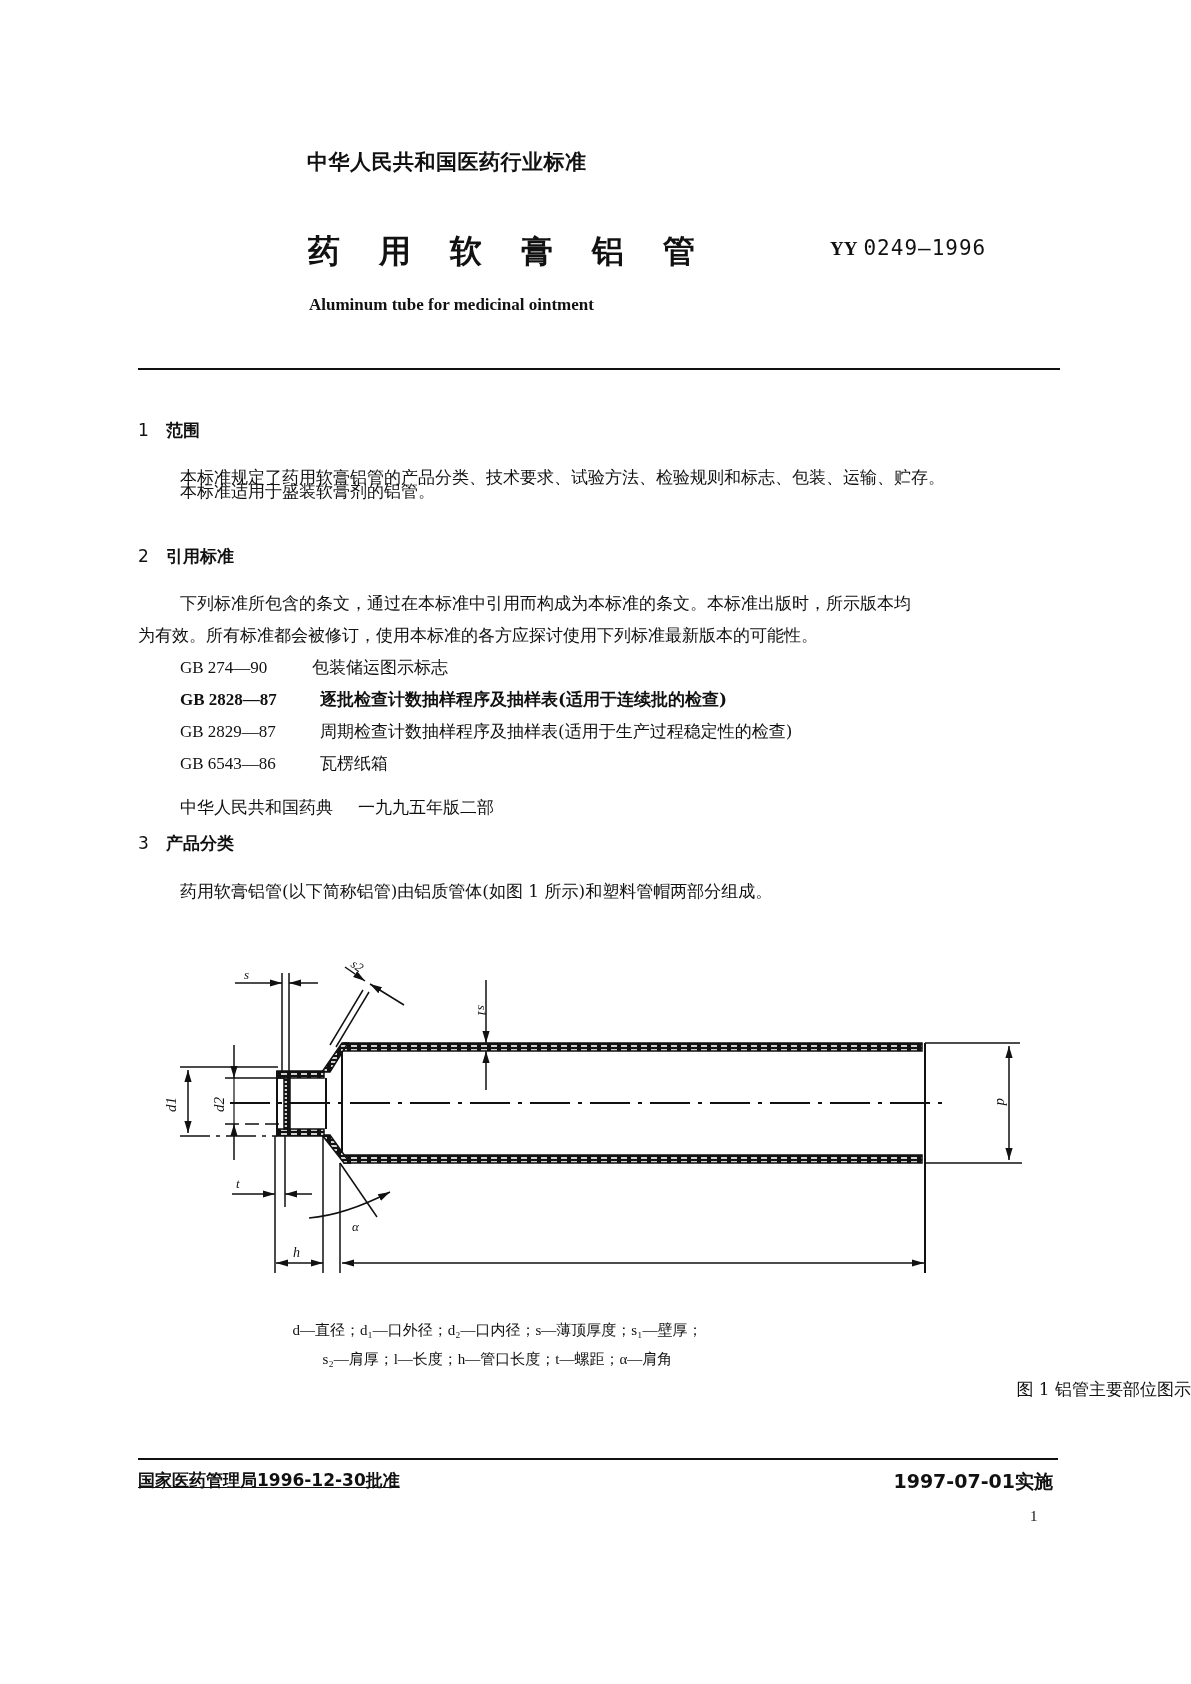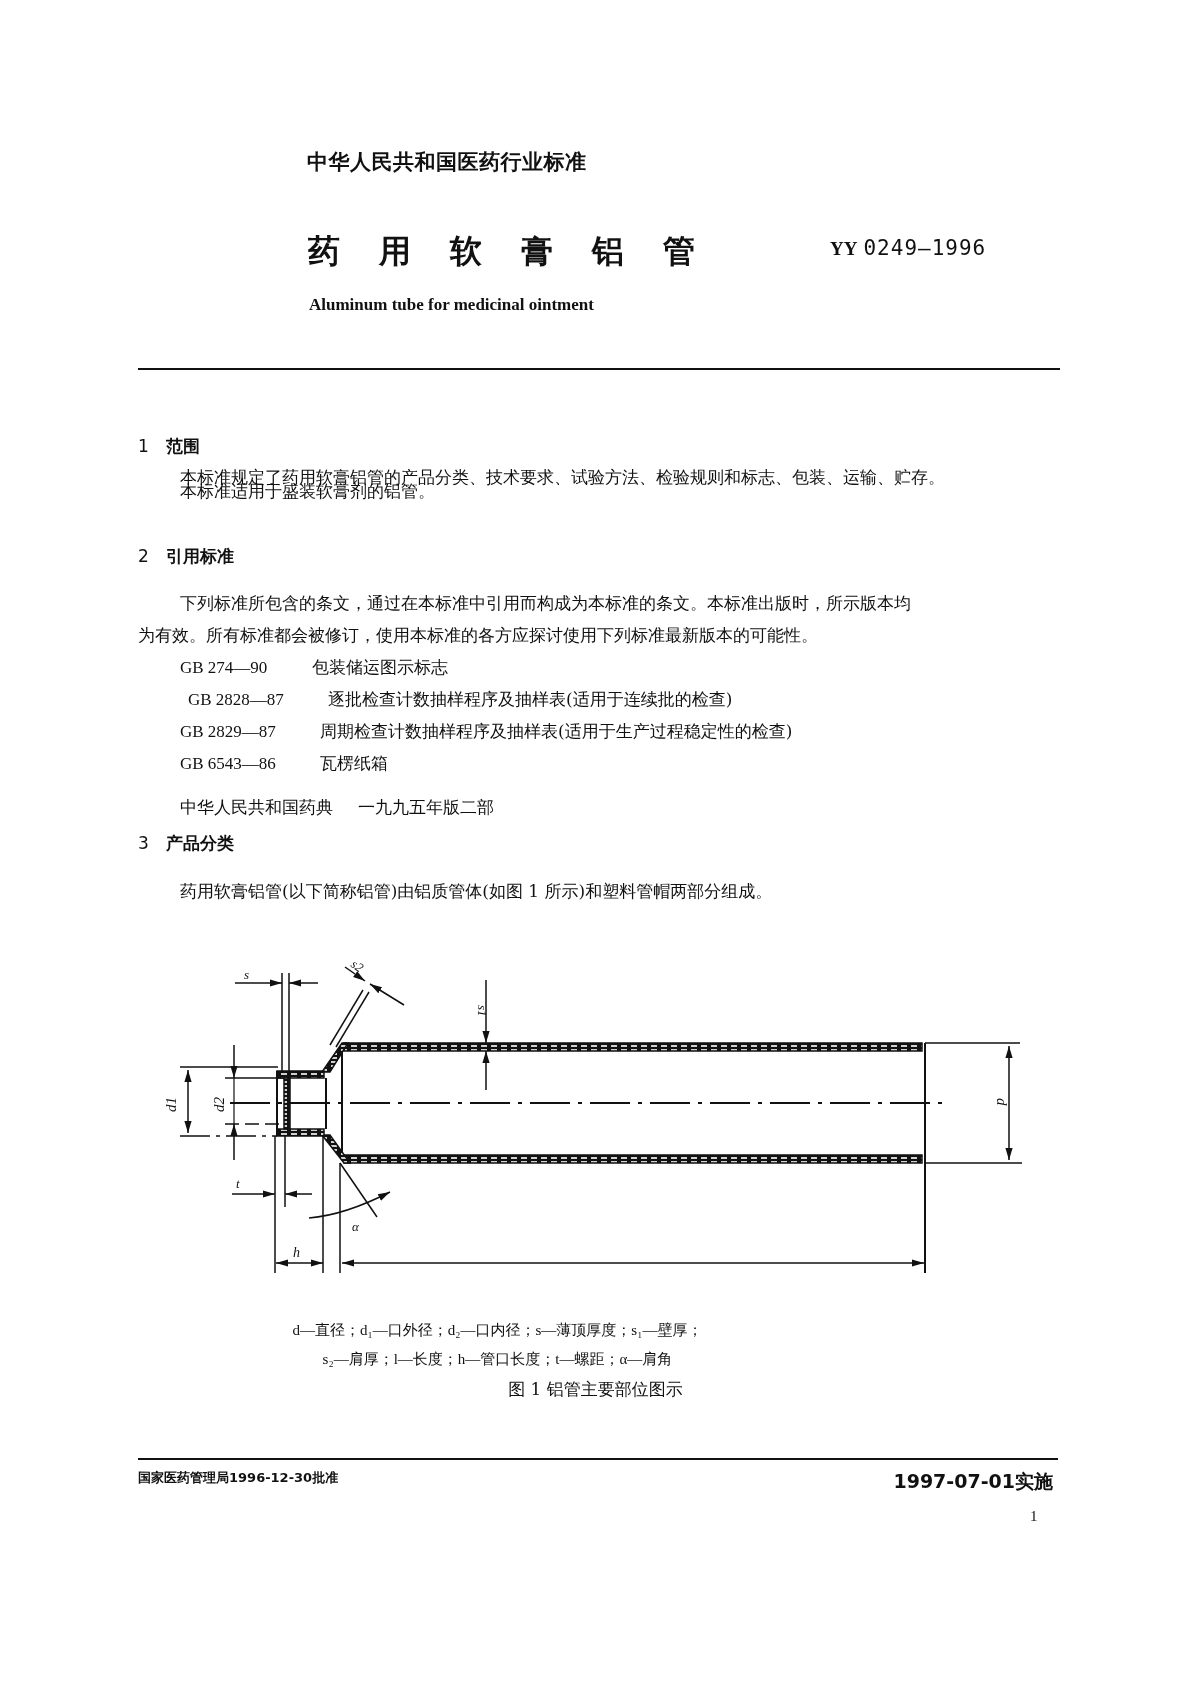--- a/index.html
+++ b/index.html
@@ -18,22 +18,22 @@
   #code { left: 830px; top: 236px; font-size: 21px; font-family: "DejaVu Sans Mono", monospace; letter-spacing: 1px; }
   #code b { font-family: "Liberation Serif", serif; font-size: 19px; margin-right: 6px; letter-spacing: 0; }
   #entitle { left: 309px; top: 295px; font-family: "Liberation Serif", serif; font-weight: bold; font-size: 17px; }
 
   .sec { font-size: 17px; }
   .sec .num { display: inline-block; width: 28px; font-family: "DejaVu Sans", sans-serif; font-weight: normal; }
   .para { font-size: 17px; font-family: "DejaVu Serif", serif; }
   .ref .code { display: inline-block; font-family: "Liberation Serif", serif; }
 
   #caption1, #caption2 { font-size: 15px; font-family: "Liberation Serif", serif; left: 0; width: 995px; text-align: center; }
-  #figtitle { left: 0; width: 1191px; text-align: center; font-size: 17px; }
-  #footer-left { left: 138px; top: 1469px; font-size: 13px; }
+  #figtitle { left: 0; width: 1191px; text-align: right; font-size: 17px; }
+  #footer-left { left: 138px; top: 1469px; font-size: 17px; text-decoration: underline; }
   #footer-right { right: 138px; top: 1469px; font-size: 19px; }
   #pageno { left: 1030px; top: 1508px; font-size: 15px; font-family: "Liberation Serif", serif; }
   svg text { font-family: "Liberation Serif", serif; font-style: italic; }
 </style>
 </head>
 <body>
 
 <div id="org" class="abs hei">中华人民共和国医药行业标准</div>
 
 <div id="title" class="abs hei">
@@ -41,36 +41,36 @@
 </div>
 
 <div id="code" class="abs">
   <b>YY</b><span>0249—1996</span>
 </div>
 
 <div id="entitle" class="abs">Aluminum tube for medicinal ointment</div>
 
 <div class="rule" style="left:138px; top:368px; width:922px;"></div>
 
-<div class="abs sec hei" style="left:138px; top:419px;margin-top:16px;">
+<div class="abs sec hei" style="left:138px; top:419px;">
   <span class="num">1</span><span>范围</span>
 </div>
 <div class="abs para" style="left:180px; top:466px;">本标准规定了药用软膏铝管的产品分类、技术要求、试验方法、检验规则和标志、包装、运输、贮存。</div>
 <div class="abs para" style="left:180px; top:480px;">本标准适用于盛装软膏剂的铝管。</div>
 
 <div class="abs sec hei" style="left:138px; top:545px;">
   <span class="num">2</span><span>引用标准</span>
 </div>
 <div class="abs para" style="left:180px; top:592px;">下列标准所包含的条文，通过在本标准中引用而构成为本标准的条文。本标准出版时，所示版本均</div>
 <div class="abs para" style="left:138px; top:624px;">为有效。所有标准都会被修订，使用本标准的各方应探讨使用下列标准最新版本的可能性。</div>
 
 <div class="abs para ref" style="left:180px; top:656px;">
   <span class="code" style="width:132px;">GB 274—90</span><span>包装储运图示标志</span>
 </div>
-<div class="abs para ref" style="left:188px; top:688px;">
+<div class="abs para ref" style="left:180px; top:688px;font-weight:bold;">
   <span class="code" style="width:140px;">GB 2828—87</span><span>逐批检查计数抽样程序及抽样表(适用于连续批的检查)</span>
 </div>
 <div class="abs para ref" style="left:180px; top:720px;">
   <span class="code" style="width:140px;">GB 2829—87</span><span>周期检查计数抽样程序及抽样表(适用于生产过程稳定性的检查)</span>
 </div>
 <div class="abs para ref" style="left:180px; top:752px;">
   <span class="code" style="width:140px;">GB 6543—86</span><span>瓦楞纸箱</span>
 </div>
 <div class="abs para ref" style="left:180px; top:784px;">
   <span class="code" style="width:178px; font-family:'DejaVu Serif',serif;margin-top:12px;">中华人民共和国药典</span><span>一九九五年版二部</span>

